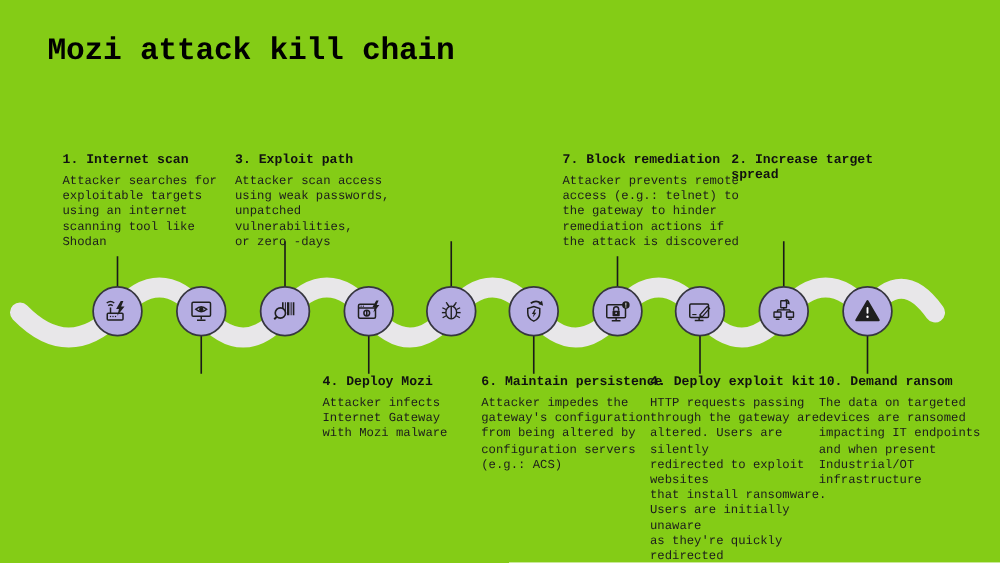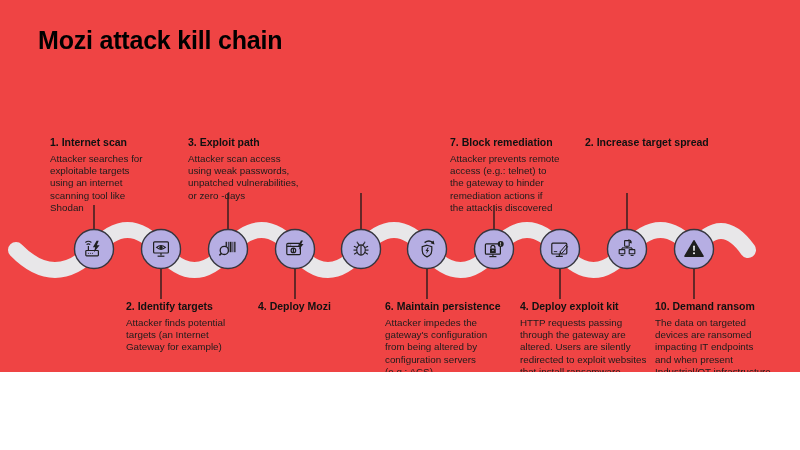--- a/index.html
+++ b/index.html
@@ -1,38 +1,38 @@
 <!DOCTYPE html>
 <html><head>
 <meta charset="utf-8">
 <style>
   html,body{margin:0;padding:0;background:#fff;}
   .slide{
     position:relative;
-    width:800px;height:372px;
-    background:#ef4444;
-    font-family:Liberation Sans, sans-serif;
+    width:800px;height:450px;
+    background:#84cc16;
+    font-family:Liberation Mono, monospace;
     overflow:hidden;
   }
   .main-title{
     position:absolute;left:38px;top:26px;
     font-size:25px;font-weight:700;color:#000;
     letter-spacing:-0.2px;margin:0;
   }
   .step{
     position:absolute;width:150px;color:#1a1a1a;
   }
   .step h3{
     margin:0;font-size:10.5px;font-weight:700;color:#111;
   }
   .step p{
     margin:5px 0 0 0;font-size:9.8px;line-height:12.2px;
     white-space:pre-line;color:#1c1c1c;
   }
-  .step.top{top:136px;}
+  .step.top{top:122px;}
   .step.bottom{top:300px;}
   .s1{left:50px;}  .s3{left:188px;} .s5{left:313px;} .s7{left:450px;} .s9{left:585px;}
   .s2{left:126px;} .s4{left:258px;} .s6{left:385px;} .s8{left:520px;} .s10{left:655px;}
   .wave-svg{position:absolute;left:0;top:0;}
 </style>
 </head>
 <body>
 
 <div class="slide">
 
@@ -176,35 +176,32 @@
   </svg>
 
   <div class="step top s1">
     <h3>1. Internet scan</h3>
     <p>Attacker searches for
 exploitable targets
 using an internet
 scanning tool like
 Shodan</p>
   </div>
-  <div class="step bottom s2">
-    <h3>2. Identify targets</h3>
-    <p>Attacker finds potential
-targets (an Internet
-Gateway for example)</p>
-  </div>
   <div class="step top s3">
     <h3>3. Exploit path</h3>
     <p>Attacker scan access
 using weak passwords,
 unpatched vulnerabilities,
 or zero -days</p>
   </div>
   <div class="step bottom s4">
     <h3>4. Deploy Mozi</h3>
+    <p>Attacker infects
+Internet Gateway
+with Mozi malware</p>
   </div>
   <div class="step bottom s6">
     <h3>6. Maintain persistence</h3>
     <p>Attacker impedes the
 gateway's configuration
 from being altered by
 configuration servers
 (e.g.: ACS)</p>
   </div>
   <div class="step top s7">

